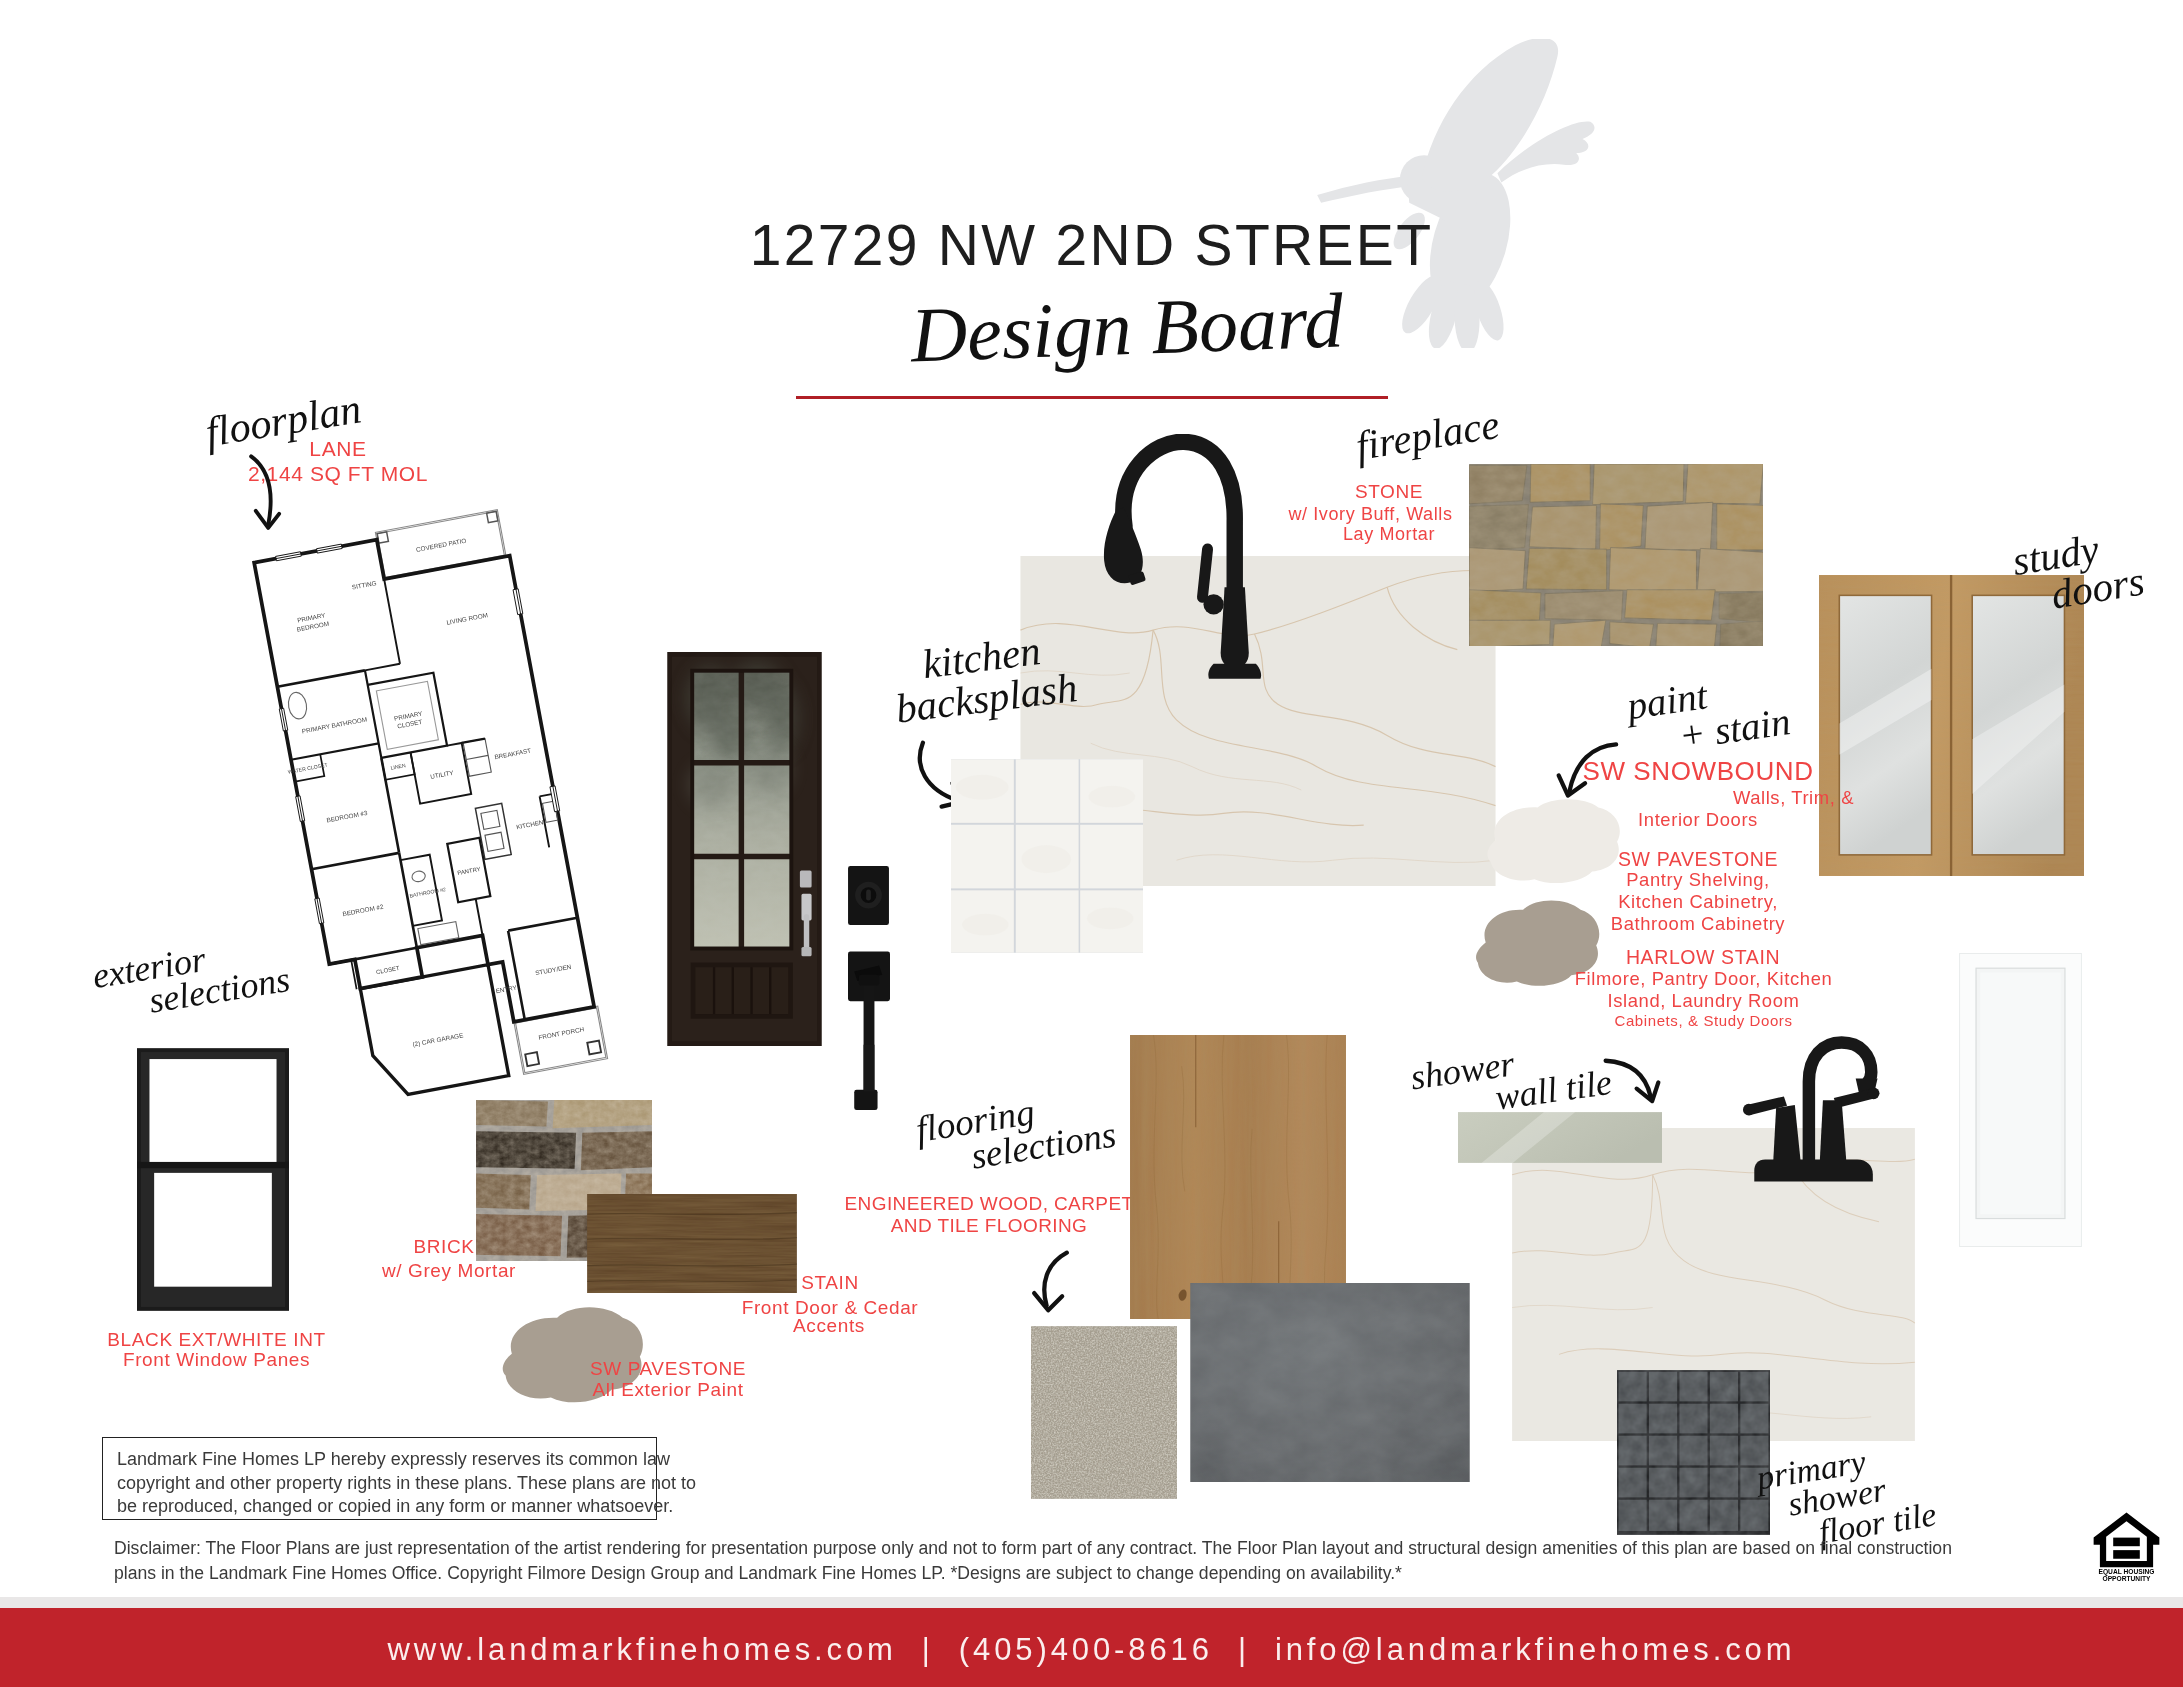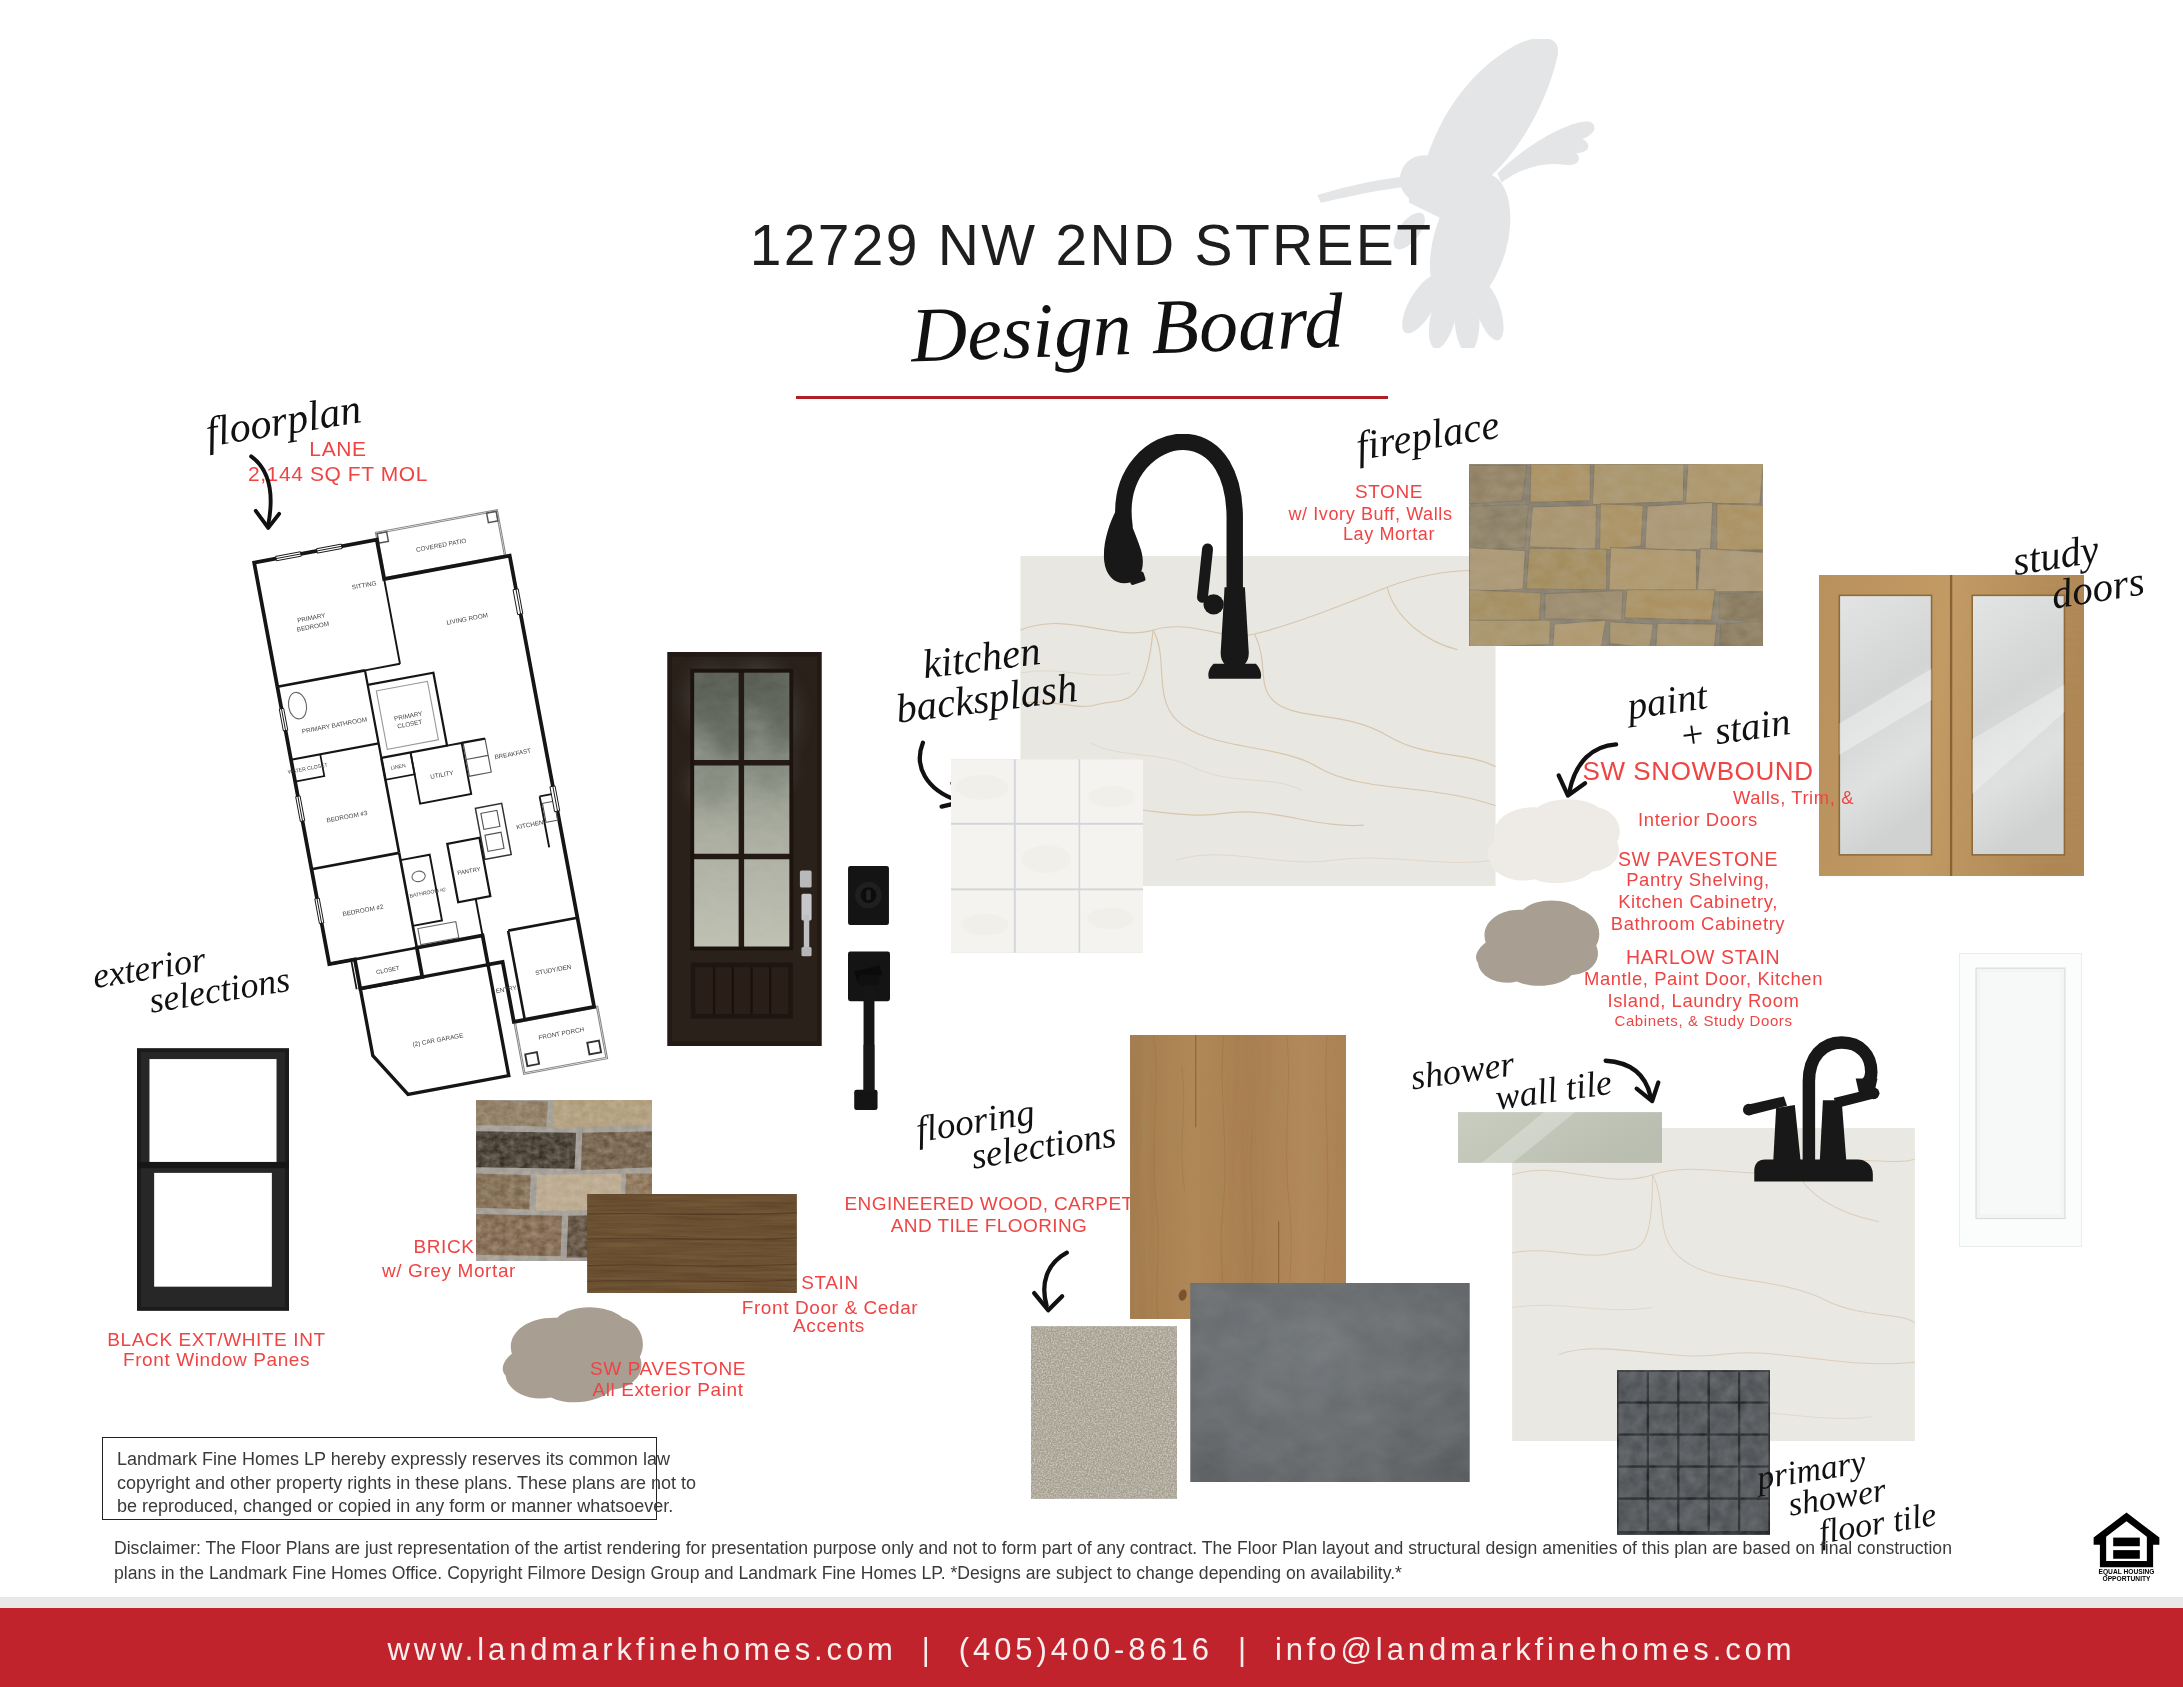--- a/index.html
+++ b/index.html
@@ -427,21 +427,21 @@
 <div class="abs ctr lbl" style="left:1542px;top:913px;width:312px;font-size:18.4px;white-space:nowrap;">Bathroom Cabinetry</div>
 
 <div class="abs" style="left:1467px;top:894px;width:137px;height:97px;">
 <svg width="137" height="97" viewBox="0 0 176 124">
 <path fill="#a89e91" d="M24,62 C16,38 40,18 72,20 C88,4 128,4 146,20 C166,26 176,48 166,66 C174,84 160,102 134,104 C122,118 86,122 64,112 C40,118 16,106 14,88 C8,80 14,70 24,62 Z"></path>
 </svg>
 </div>
 
 <div class="abs ctr lbl" style="left:1547px;top:946px;width:312px;font-size:19.5px;white-space:nowrap;">HARLOW STAIN</div>
 
-<div class="abs ctr lbl" style="left:1516px;top:968px;width:375px;font-size:18.4px;white-space:nowrap;">Mantle, Paint Door, Kitchen</div>
+<div class="abs ctr lbl" style="left:1516px;top:968px;width:375px;font-size:18.4px;white-space:nowrap;">Filmore, Pantry Door, Kitchen</div>
 
 <div class="abs ctr lbl" style="left:1516px;top:990px;width:375px;font-size:18.4px;white-space:nowrap;">Island, Laundry Room</div>
 
 <div class="abs ctr lbl" style="left:1516px;top:1012px;width:375px;font-size:15px;white-space:nowrap;">Cabinets, &amp; Study Doors</div>
 
 <div class="abs" style="left:1959px;top:953px;width:123px;height:294px;">
 <svg width="123" height="294" viewBox="0 0 157 377">
   <rect width="157" height="377" fill="#fbfcfc"></rect>
   <rect x="0.5" y="0.5" width="156" height="376" fill="none" stroke="#e4e7e7" stroke-width="1"></rect>
   <rect x="21" y="19" width="115" height="322" fill="#f3f5f5"></rect>

